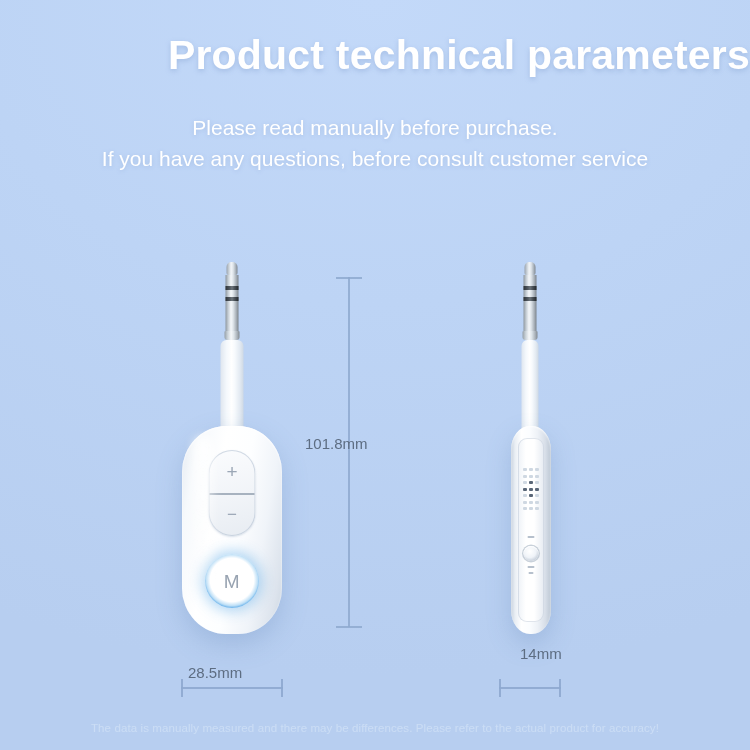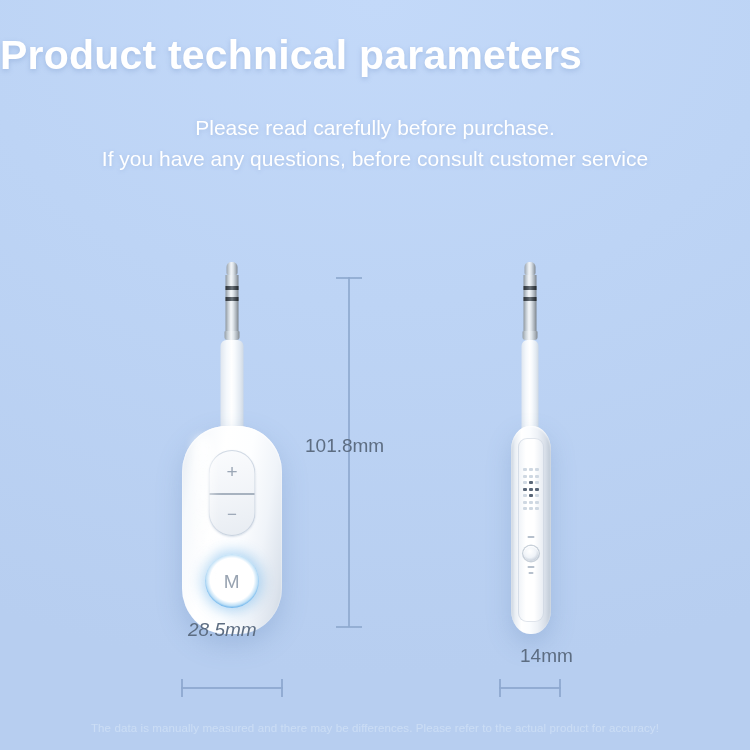--- a/index.html
+++ b/index.html
@@ -23,21 +23,21 @@
       radial-gradient(120% 90% at 50% 0%, #c3d9f9 0%, #bdd4f5 45%, #b7cef0 100%);
     overflow: hidden;
   }
 
   
   .page-title {
     position: absolute;
     left: 0;
     top: 32px;
     width: 750px;
-    text-align: left;
+    text-align: right;
     font-size: 41px;
     font-weight: 700;
     letter-spacing: 0.2px;
     color: #ffffff;
     text-shadow: 0 2px 5px rgba(120, 150, 200, 0.40);
     white-space: nowrap;
   }
   .subtitle-block {
     position: absolute;
     left: 0;
@@ -329,37 +329,37 @@
   .dim-h-cap {
     position: absolute;
     width: 2px;
     height: 18px;
     background: #8ea9cf;
     opacity: 0.9;
   }
   .dim-label {
     position: absolute;
     color: #5d6d82;
-    font-size: 19px;
+    font-size: 15px;
     white-space: nowrap;
   }
 
   #dim-height-label { left: 305px; top: 435px; }
-  #dim-width-front-label { left: 188px; top: 619px; font-style: italic; }
+  #dim-width-front-label { left: 188px; top: 664px; }
   #dim-width-side-label { left: 520px; top: 645px; }
 </style>
 </head>
 <body>
 
 <div class="stage">
 
   <div class="page-title">Product technical parameters</div>
 
   <div class="subtitle-block">
-    <span class="subtitle-line">Please read carefully before purchase.</span>
+    <span class="subtitle-line">Please read manually before purchase.</span>
     <span class="subtitle-line">If you have any questions, before consult customer service</span>
   </div>
 
   <div class="device" id="front-device">
 
     <div class="plug">
       <div class="plug-tip"></div>
       <div class="plug-shaft">
         <div class="plug-ring r1"></div>
         <div class="plug-ring r2"></div>

